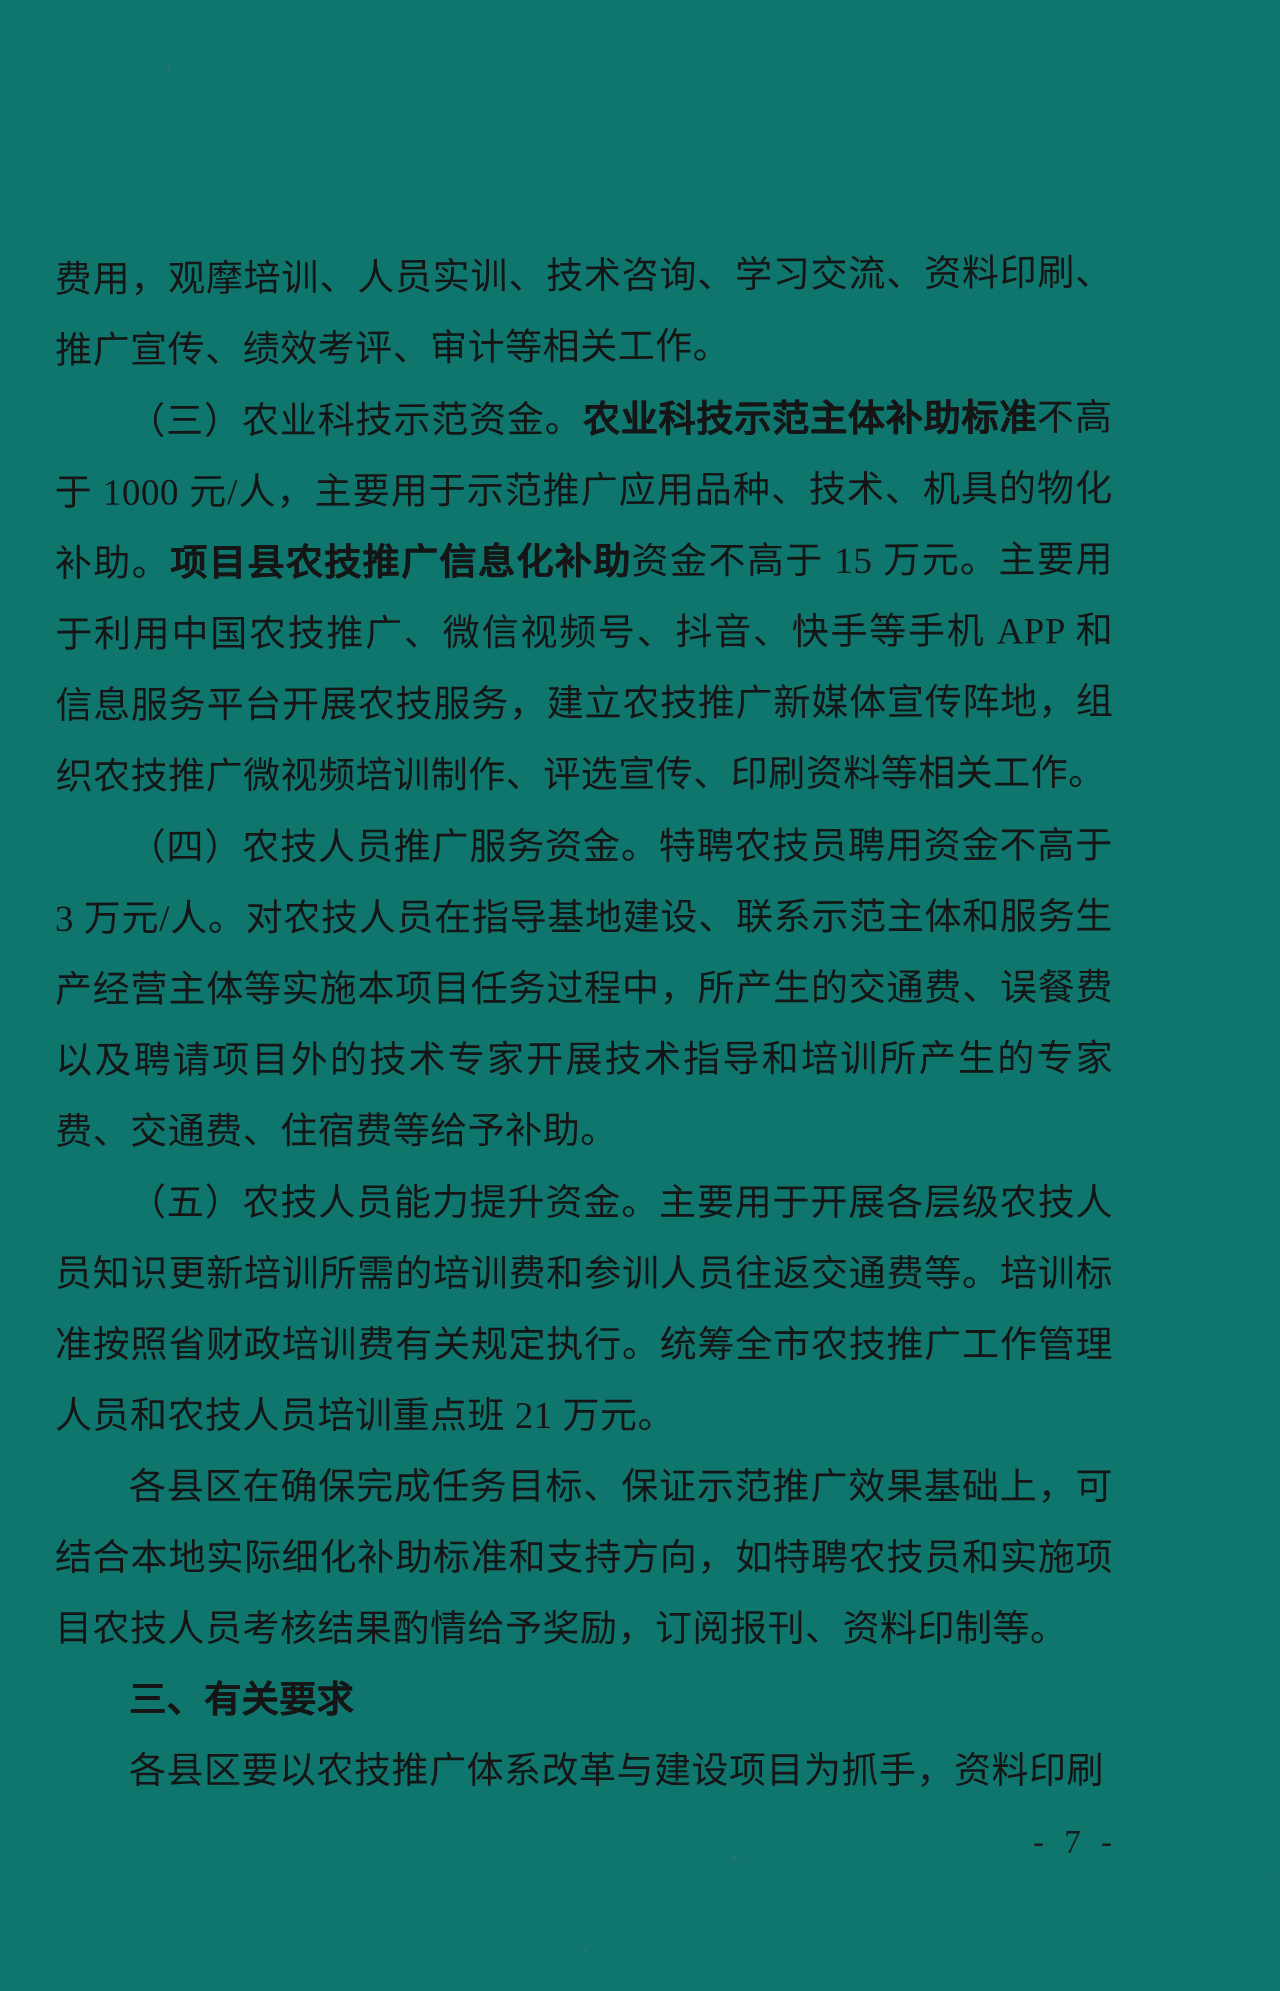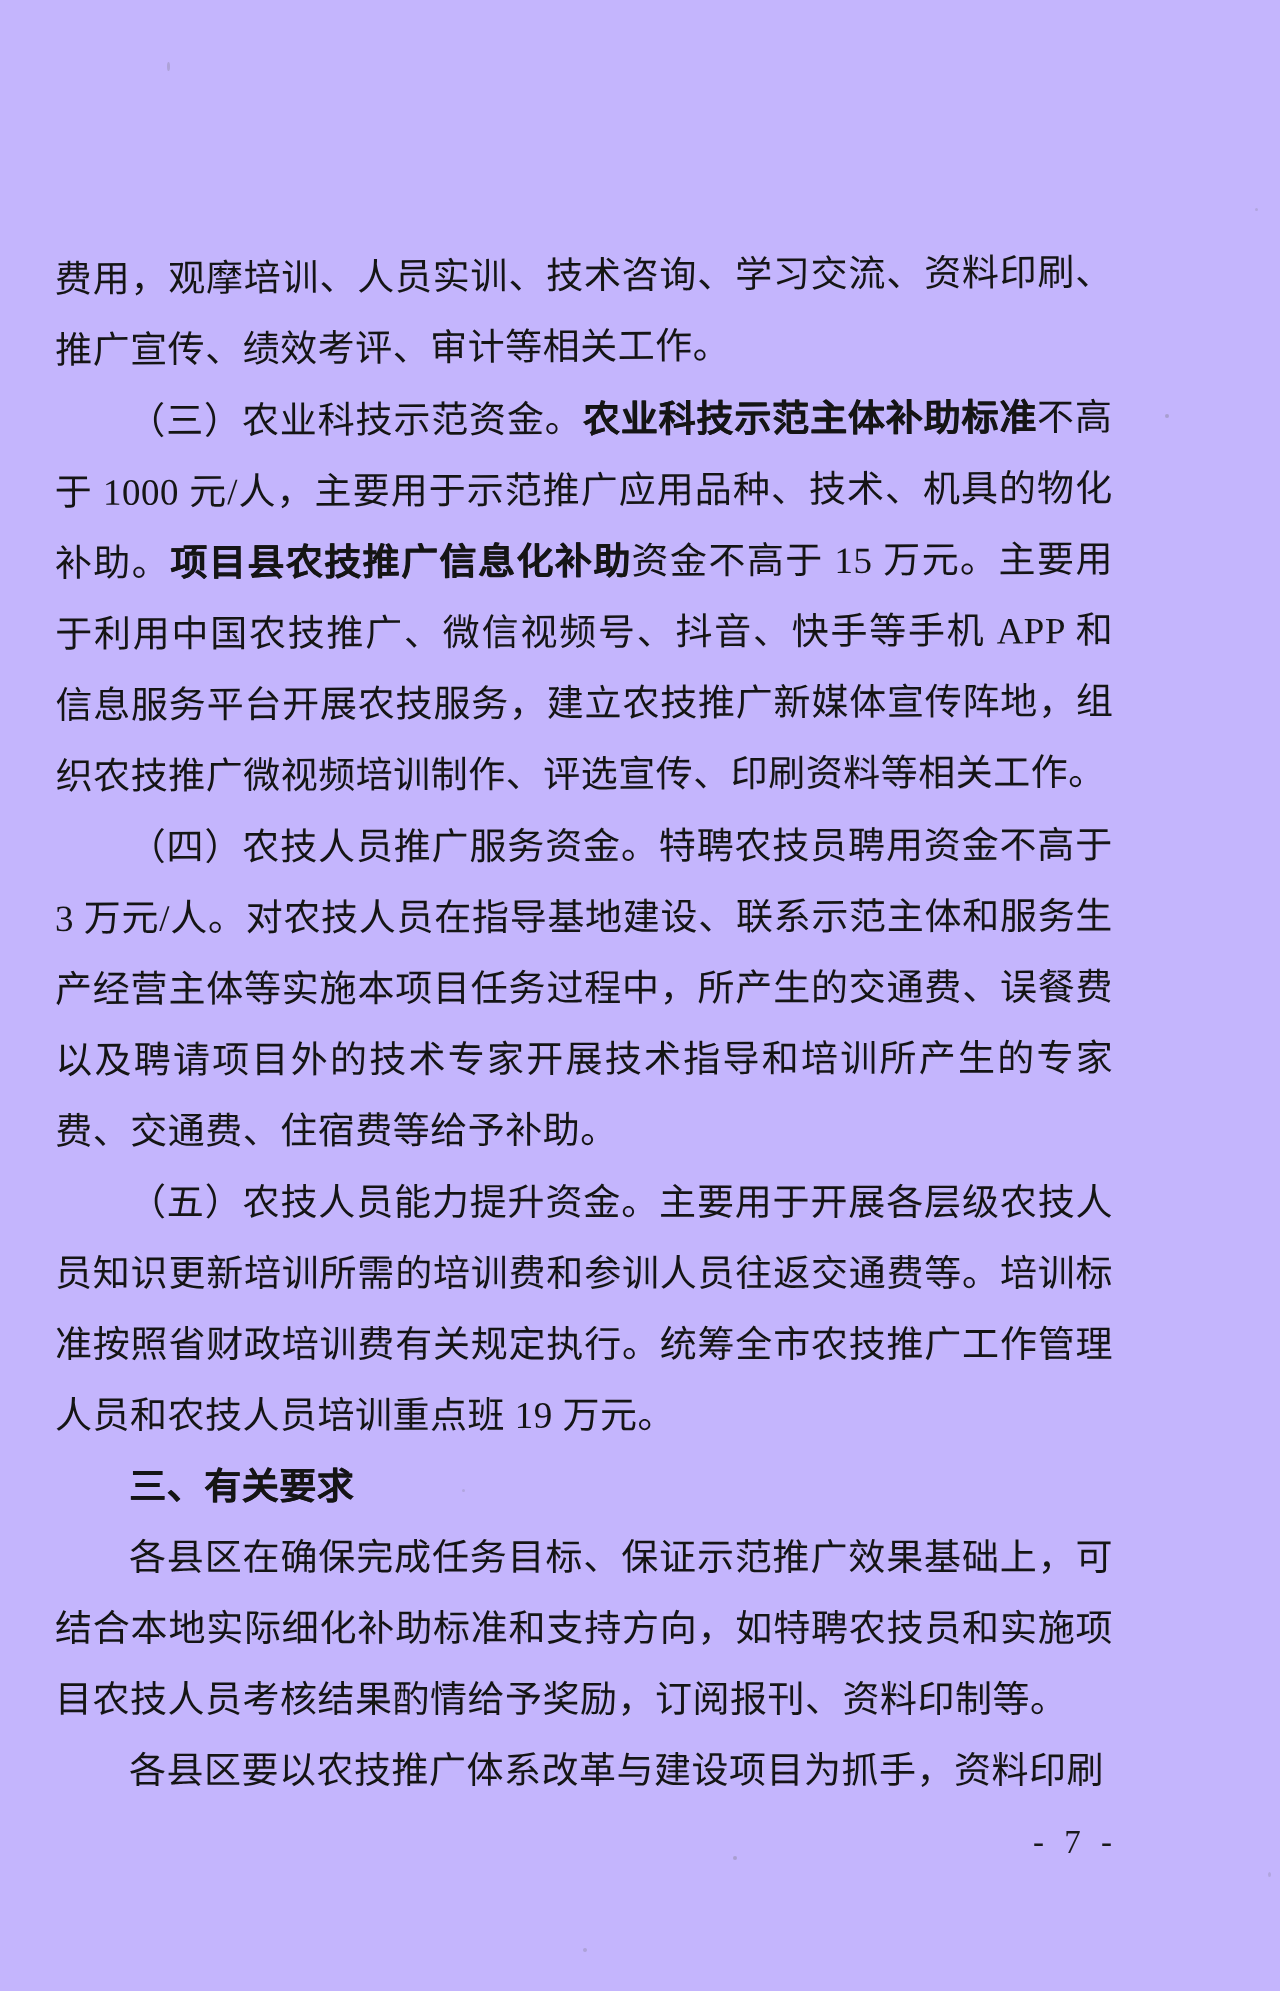--- a/index.html
+++ b/index.html
@@ -5,21 +5,21 @@
   html,body{margin:0;padding:0;}
   body{
     width:1280px;height:1991px;
     background:#fdfdfc;
     position:relative;
     overflow:hidden;
     font-family:"Liberation Serif","DejaVu Serif",serif;
   }
   .page{
     position:absolute;inset:0;
-    background:#c4b5fd;
+    background:#0f766e;
   }
   .text-body{
     position:absolute;
     left:55px;top:244px;
     width:1058px;
     color:#151515;
     font-size:37px;
     line-height:71px;
     letter-spacing:0.5px;
     text-align:justify;
@@ -54,23 +54,23 @@
   }
 </style>
 </head>
 <body>
 
 <div class="page">
   <div class="text-body">
       <p class="para continuation"><span class="run">费用，观摩培训、人员实训、技术咨询、学习交流、资料印刷、推广宣传、绩效考评、审计等相关工作。</span></p>
       <p class="para body"><span class="run">（三）农业科技示范资金。</span><span class="run bold">农业科技示范主体补助标准</span><span class="run">不高于 1000 元/人，主要用于示范推广应用品种、技术、机具的物化补助。</span><span class="run bold">项目县农技推广信息化补助</span><span class="run">资金不高于 15 万元。主要用于利用中国农技推广、微信视频号、抖音、快手等手机 APP 和信息服务平台开展农技服务，建立农技推广新媒体宣传阵地，组织农技推广微视频培训制作、评选宣传、印刷资料等相关工作。</span></p>
       <p class="para body"><span class="run">（四）农技人员推广服务资金。特聘农技员聘用资金不高于 3 万元/人。对农技人员在指导基地建设、联系示范主体和服务生产经营主体等实施本项目任务过程中，所产生的交通费、误餐费以及聘请项目外的技术专家开展技术指导和培训所产生的专家费、交通费、住宿费等给予补助。</span></p>
-      <p class="para body"><span class="run">（五）农技人员能力提升资金。主要用于开展各层级农技人员知识更新培训所需的培训费和参训人员往返交通费等。培训标准按照省财政培训费有关规定执行。统筹全市农技推广工作管理人员和农技人员培训重点班 19 万元。</span></p>
+      <p class="para body"><span class="run">（五）农技人员能力提升资金。主要用于开展各层级农技人员知识更新培训所需的培训费和参训人员往返交通费等。培训标准按照省财政培训费有关规定执行。统筹全市农技推广工作管理人员和农技人员培训重点班 21 万元。</span></p>
+      <p class="para body"><span class="run">各县区在确保完成任务目标、保证示范推广效果基础上，可结合本地实际细化补助标准和支持方向，如特聘农技员和实施项目农技人员考核结果酌情给予奖励，订阅报刊、资料印制等。</span></p>
       <p class="para heading"><span class="run bold">三、有关要求</span></p>
-      <p class="para body"><span class="run">各县区在确保完成任务目标、保证示范推广效果基础上，可结合本地实际细化补助标准和支持方向，如特聘农技员和实施项目农技人员考核结果酌情给予奖励，订阅报刊、资料印制等。</span></p>
       <p class="para body"><span class="run">各县区要以农技推广体系改革与建设项目为抓手，资料印刷</span></p>
     </div>
   <div class="page-footer">- 7 -</div>
 <div class="speck" style="left: 167px; top: 62px; width: 3px; height: 9px; opacity: 0.25;"></div>
     <div class="speck" style="left: 1165px; top: 414px; width: 4px; height: 4px; opacity: 0.3;"></div>
     <div class="speck" style="left: 1255px; top: 208px; width: 3px; height: 3px; opacity: 0.2;"></div>
     <div class="speck" style="left: 733px; top: 1856px; width: 4px; height: 4px; opacity: 0.3;"></div>
     <div class="speck" style="left: 462px; top: 1489px; width: 3px; height: 3px; opacity: 0.2;"></div>
     <div class="speck" style="left: 583px; top: 1948px; width: 4px; height: 4px; opacity: 0.25;"></div>
     <div class="speck" style="left: 1268px; top: 1872px; width: 3px; height: 5px; opacity: 0.2;"></div>

